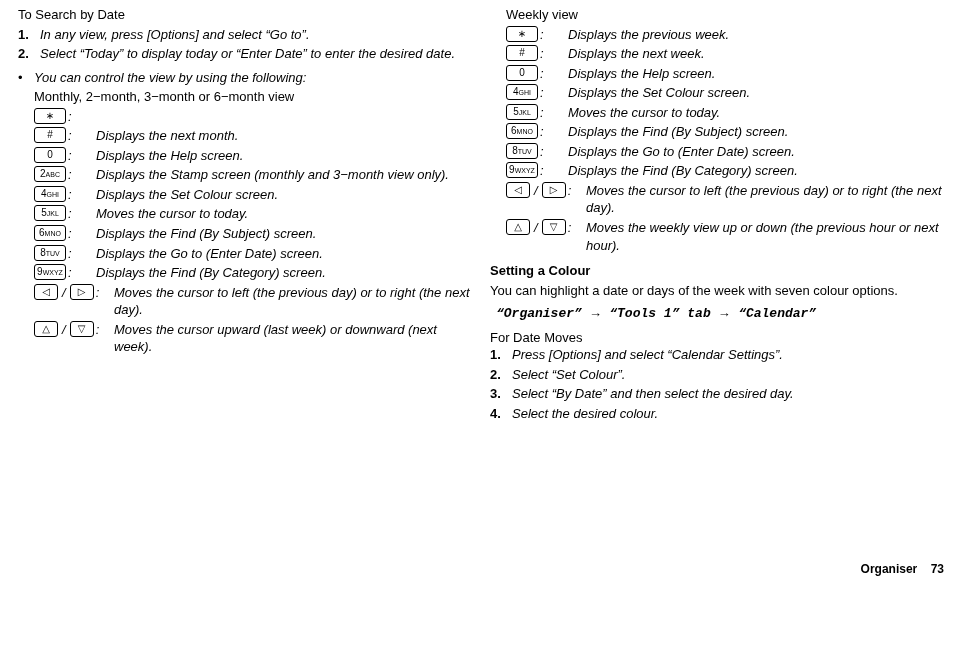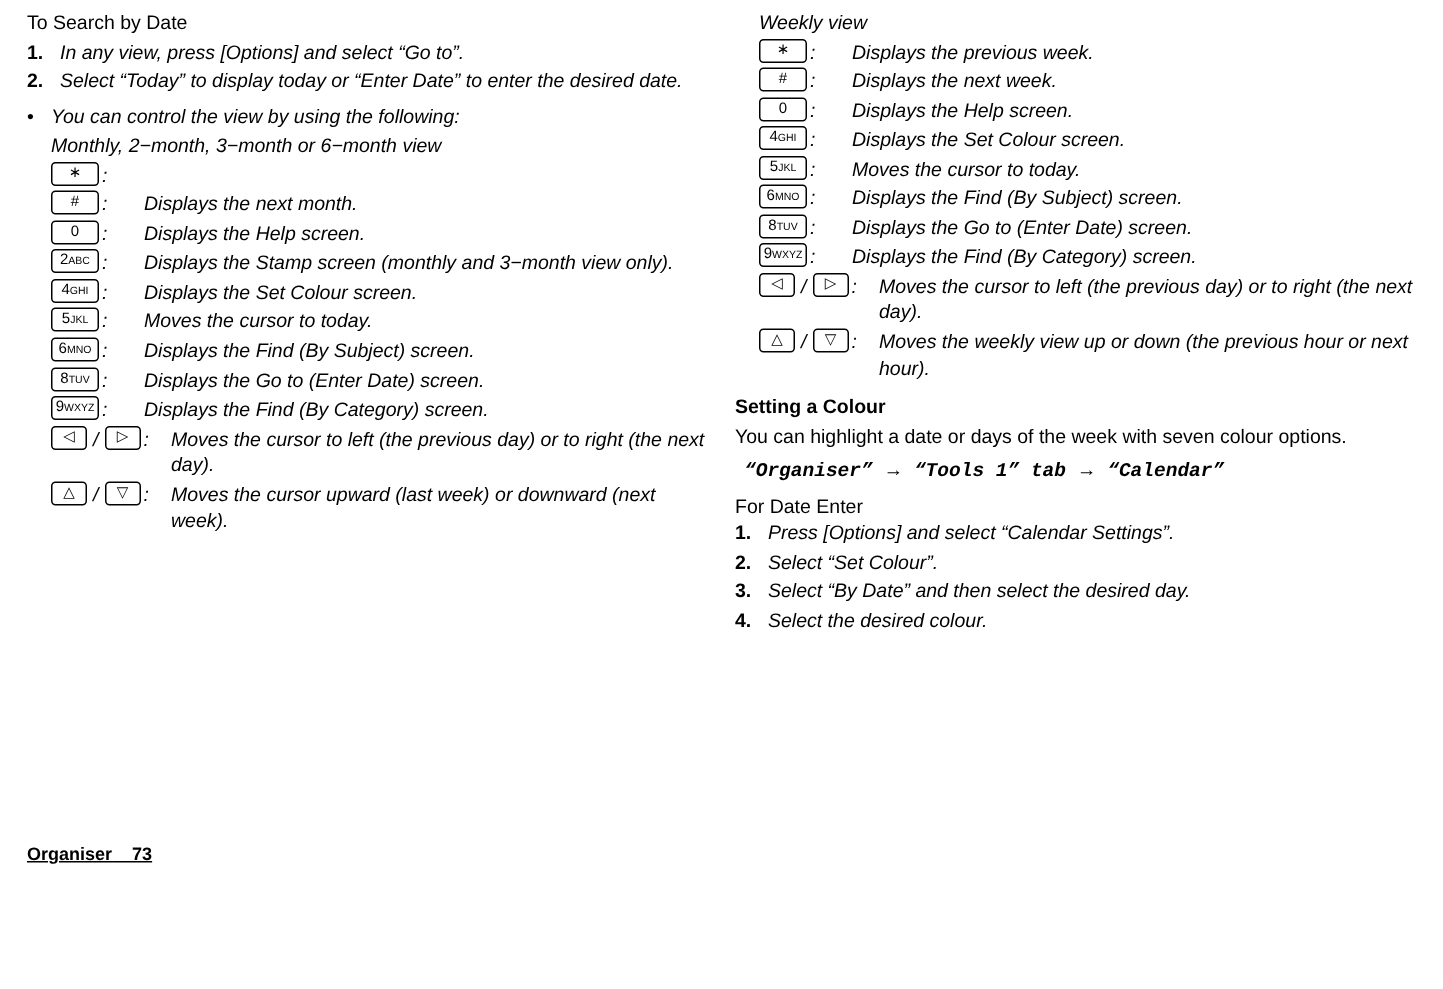--- a/index.html
+++ b/index.html
@@ -60,21 +60,20 @@
     display: flex;
     align-items: flex-start;
     margin: 2px 0;
   }
   .bullet .dot {
     width: 16px;
     flex-shrink: 0;
   }
   .subline {
     margin-left: 16px;
-    font-style: italic;
   }
   .key-row {
     display: flex;
     align-items: flex-start;
     margin-left: 16px;
     margin-top: 2px;
     margin-bottom: 2px;
   }
   .key-cell {
     width: 62px;
@@ -130,24 +129,24 @@
     margin: 6px 0 6px 6px;
     font-family: Liberation Mono, monospace;
   }
   .arrow {
     font-style: normal;
     font-weight: normal;
     display:inline-block;
     margin: 0 2px;
   }
   .footer {
+    text-align: right;
     font-size: 12px;
     padding-top: 12px;
     padding-bottom: 6px;
-    text-decoration: underline;
   }
   .footer .pagenum { font-weight: bold; }
   ol.num-list li .body { flex:1; min-width:0;font-style:italic; }
 </style>
 </head>
 <body>
 
 <div class="page">
   <div class="columns">
 
@@ -341,21 +340,21 @@
       <div>You can highlight a date or days of the week with seven colour options.</div>
 
       <div class="path">
         <span>“Organiser”</span>
         <span class="arrow">→</span>
         <span>“Tools 1” tab</span>
         <span class="arrow">→</span>
         <span>“Calendar”</span>
       </div>
 
-      <div>For Date Enter</div>
+      <div>For Date Moves</div>
 
       <ol class="num-list">
         <li>
           <span class="list-num">1.</span>
           <span class="body">Press [Options] and select “Calendar Settings”.</span>
         </li>
         <li>
           <span class="list-num">2.</span>
           <span class="body">Select “Set Colour”.</span>
         </li>

